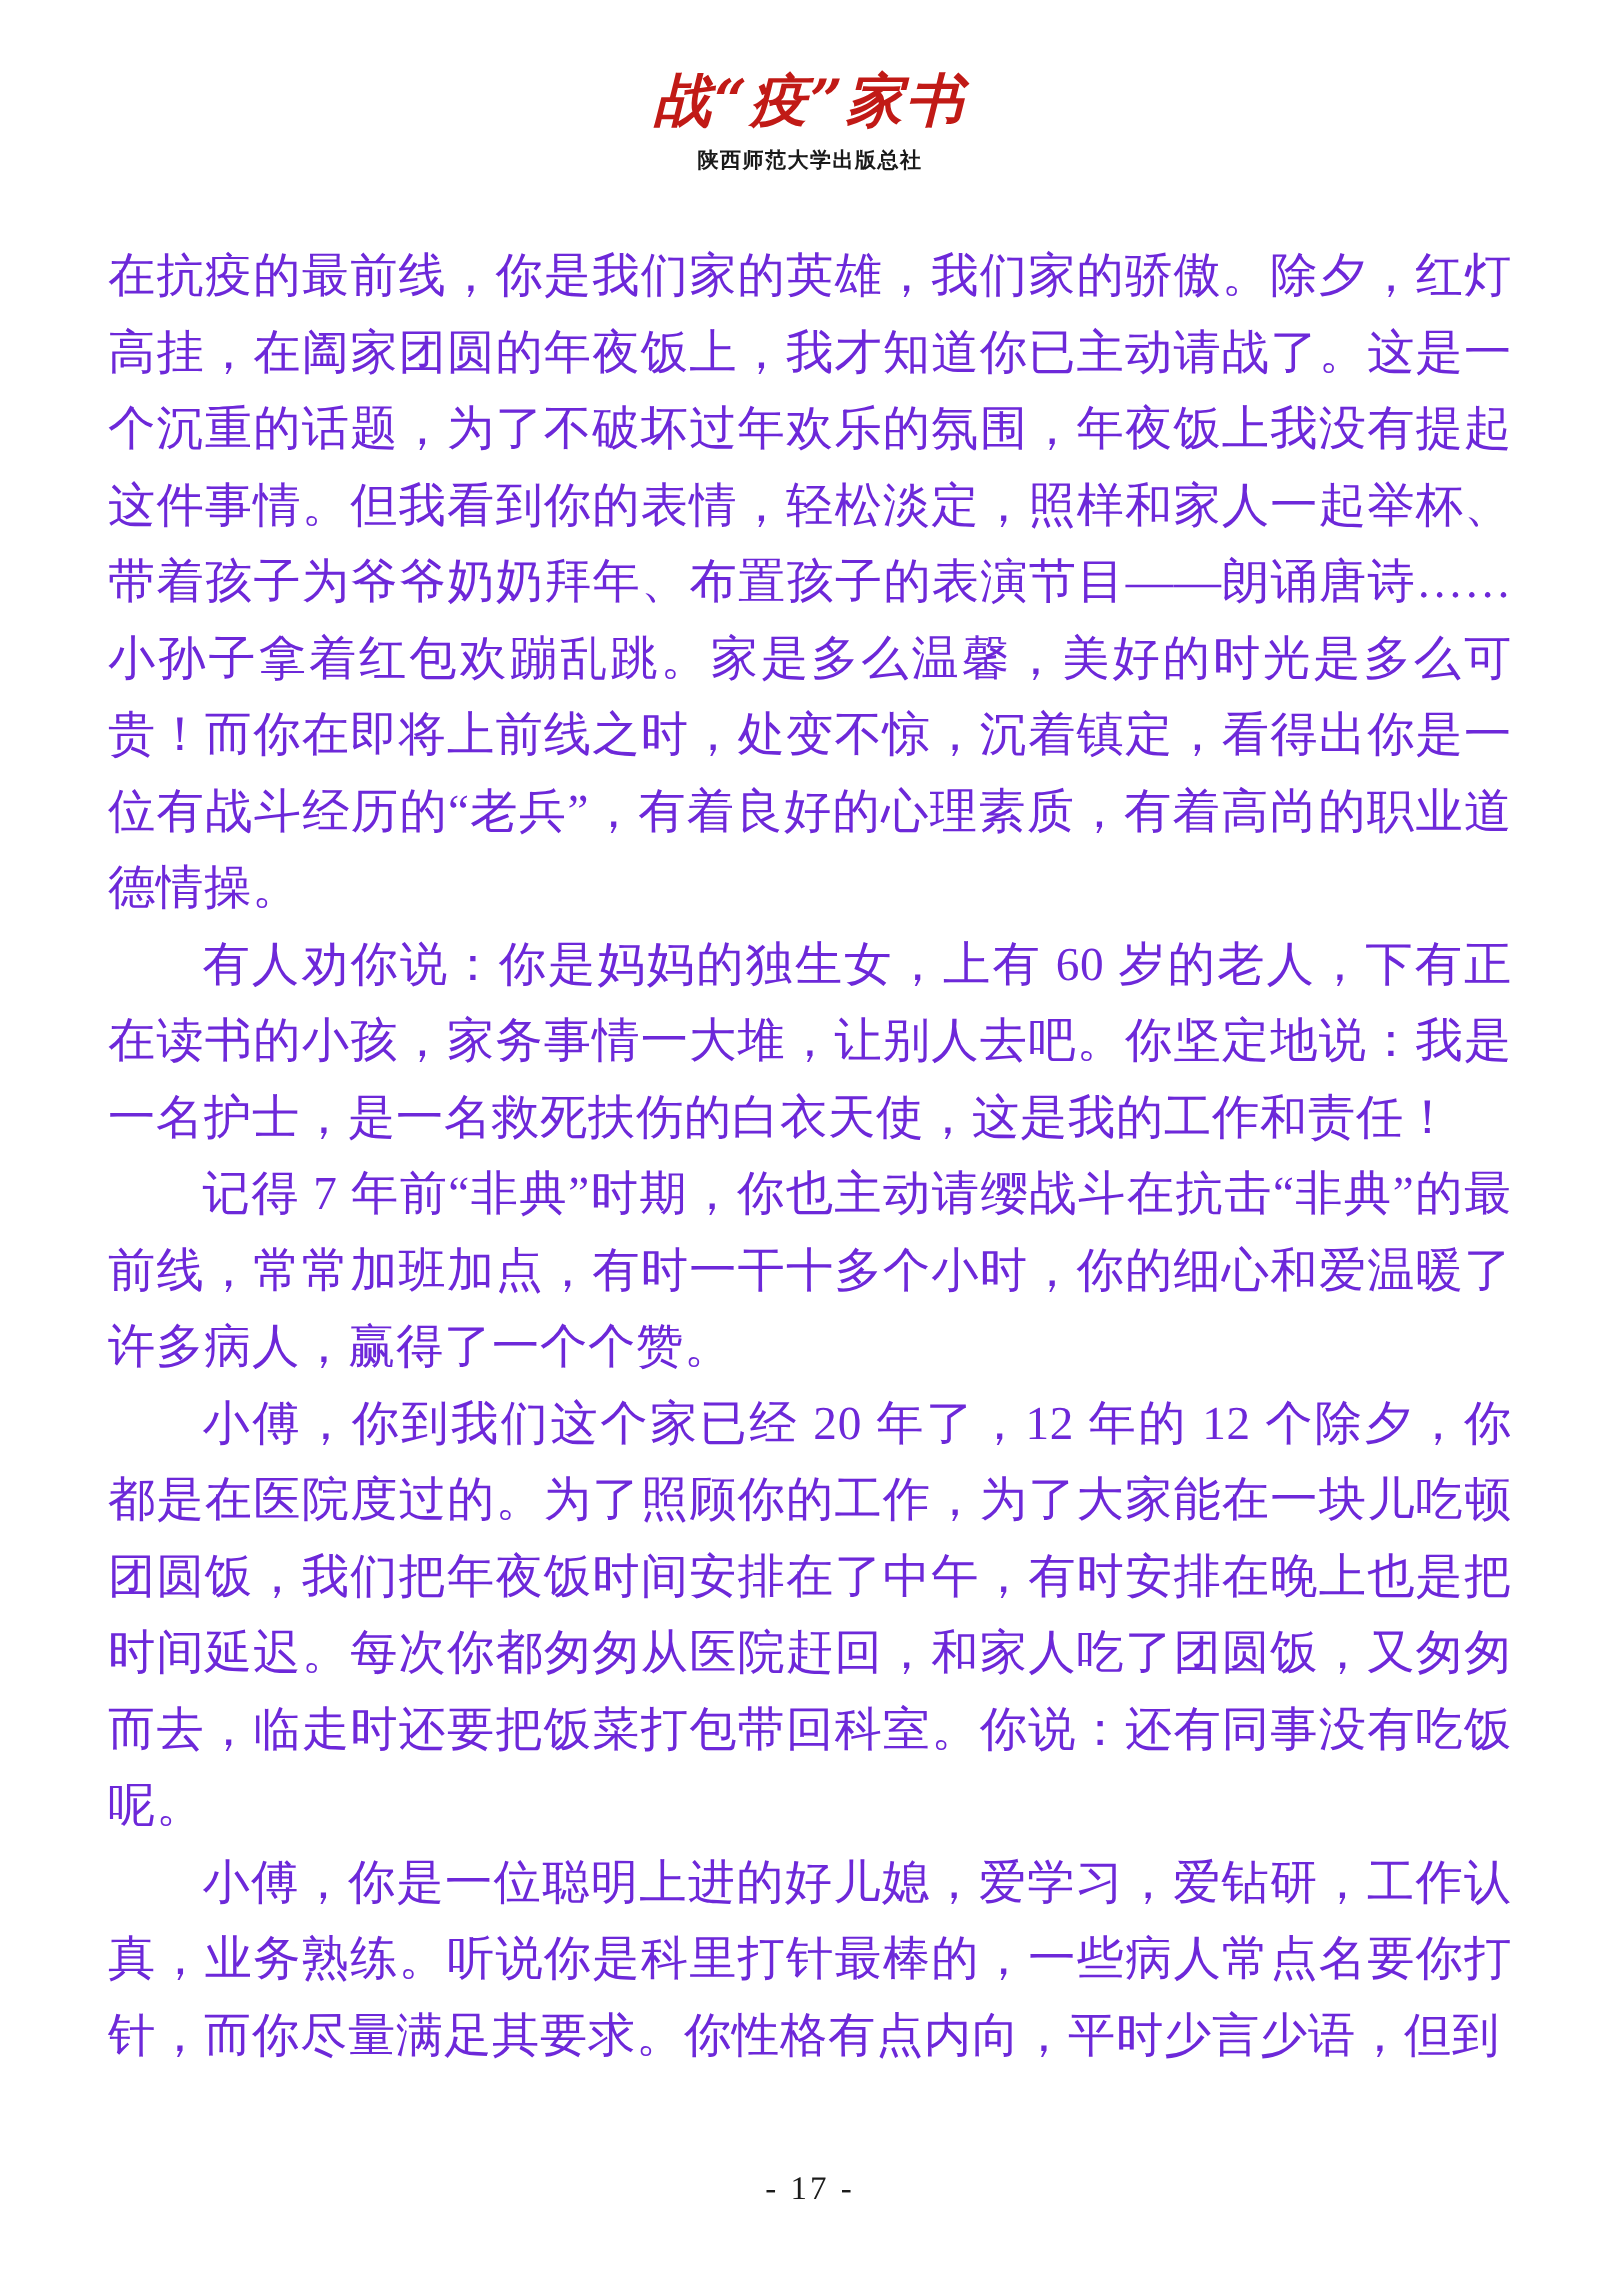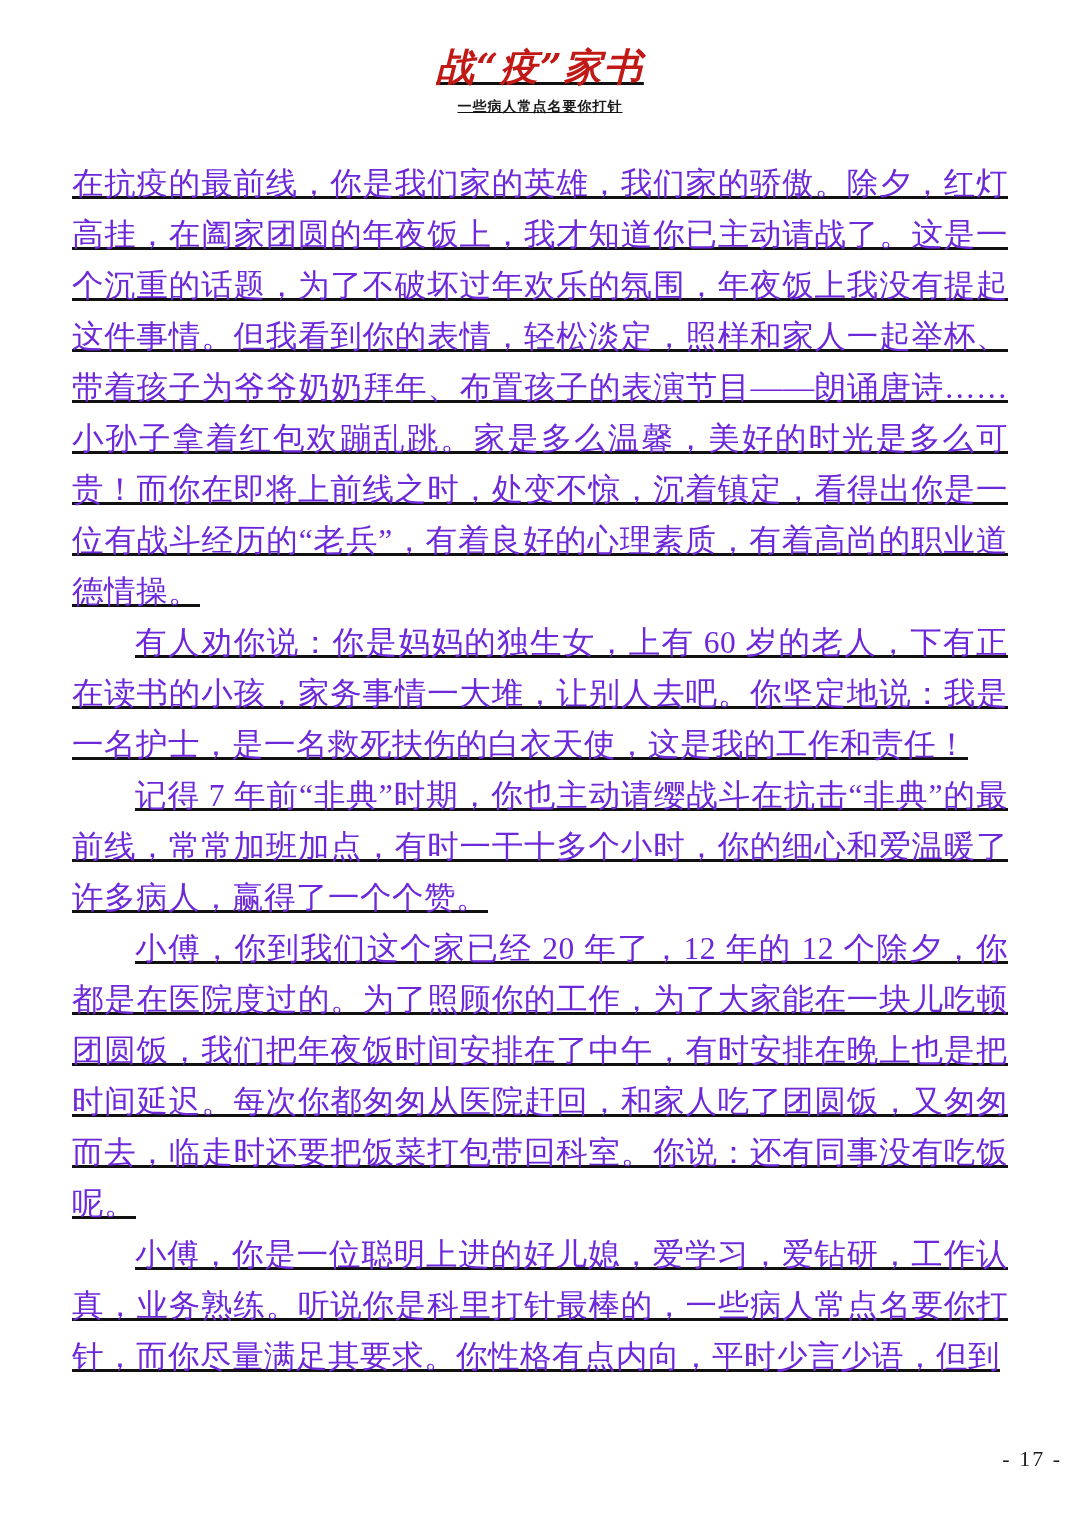--- a/index.html
+++ b/index.html
@@ -14,21 +14,20 @@
     color: #111111;
     position: relative;
     overflow: hidden;
   }
   .page {
     width: 1080px;
     height: 1524px;
     box-sizing: border-box;
     padding: 0;
     position: relative;
-    text-decoration: underline;
   }
   
   .masthead {
     text-align: center;
     padding-top: 46px;
   }
   .masthead-title {
     font-family: "DejaVu Serif", "Liberation Serif", serif;
     font-size: 38px;
     font-weight: 700;
@@ -59,39 +58,39 @@
     letter-spacing: 0.5px;
     color: #6d28d9;
   }
   p.indent {
     text-indent: 2em;
   }
   
   .footer {
     position: absolute;
     left: 0;
-    right: 18px;
+    right: 0;
     bottom: 52px;
-    text-align: right;
+    text-align: center;
   }
   .page-number {
     font-size: 22px;
     font-family: "Liberation Serif", serif;
     color: #1b1b1b;
     letter-spacing: 2px;
   }
 </style>
 </head>
 <body>
 
 <div class="page">
 
   <div class="masthead">
     <div class="masthead-title">战“疫”家书</div>
-    <div class="masthead-sub">一些病人常点名要你打针</div>
+    <div class="masthead-sub">陕西师范大学出版总社</div>
   </div>
 
   <div class="content">
     <p class="para">在抗疫的最前线，你是我们家的英雄，我们家的骄傲。除夕，红灯高挂，在阖家团圆的年夜饭上，我才知道你已主动请战了。这是一个沉重的话题，为了不破坏过年欢乐的氛围，年夜饭上我没有提起这件事情。但我看到你的表情，轻松淡定，照样和家人一起举杯、带着孩子为爷爷奶奶拜年、布置孩子的表演节目——朗诵唐诗……小孙子拿着红包欢蹦乱跳。家是多么温馨，美好的时光是多么可贵！而你在即将上前线之时，处变不惊，沉着镇定，看得出你是一位有战斗经历的“老兵”，有着良好的心理素质，有着高尚的职业道德情操。</p>
     <p class="para indent">有人劝你说：你是妈妈的独生女，上有 60 岁的老人，下有正在读书的小孩，家务事情一大堆，让别人去吧。你坚定地说：我是一名护士，是一名救死扶伤的白衣天使，这是我的工作和责任！</p>
     <p class="para indent">记得 7 年前“非典”时期，你也主动请缨战斗在抗击“非典”的最前线，常常加班加点，有时一干十多个小时，你的细心和爱温暖了许多病人，赢得了一个个赞。</p>
     <p class="para indent">小傅，你到我们这个家已经 20 年了，12 年的 12 个除夕，你都是在医院度过的。为了照顾你的工作，为了大家能在一块儿吃顿团圆饭，我们把年夜饭时间安排在了中午，有时安排在晚上也是把时间延迟。每次你都匆匆从医院赶回，和家人吃了团圆饭，又匆匆而去，临走时还要把饭菜打包带回科室。你说：还有同事没有吃饭呢。</p>
     <p class="para indent">小傅，你是一位聪明上进的好儿媳，爱学习，爱钻研，工作认真，业务熟练。听说你是科里打针最棒的，一些病人常点名要你打针，而你尽量满足其要求。你性格有点内向，平时少言少语，但到</p>
   </div>
 

